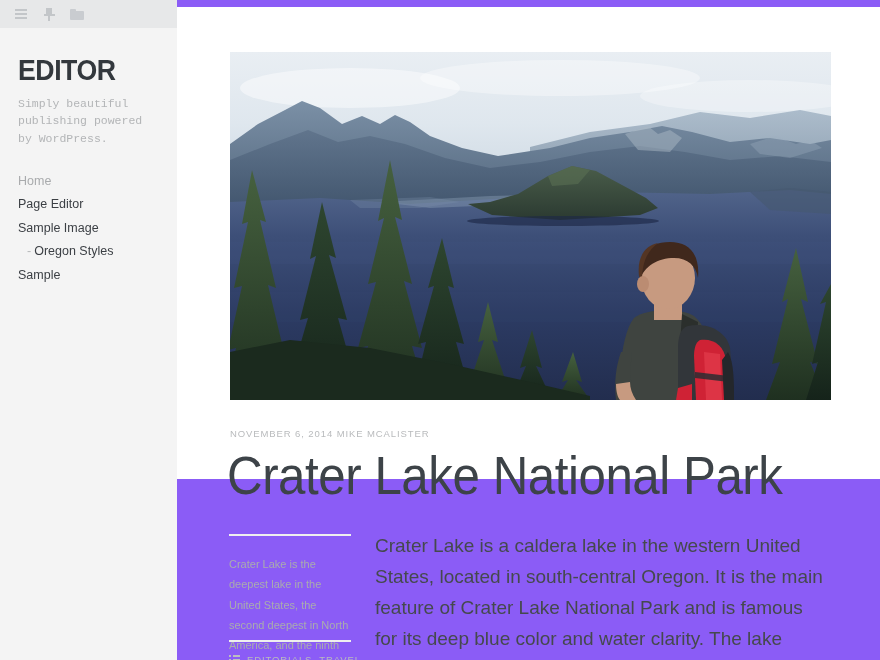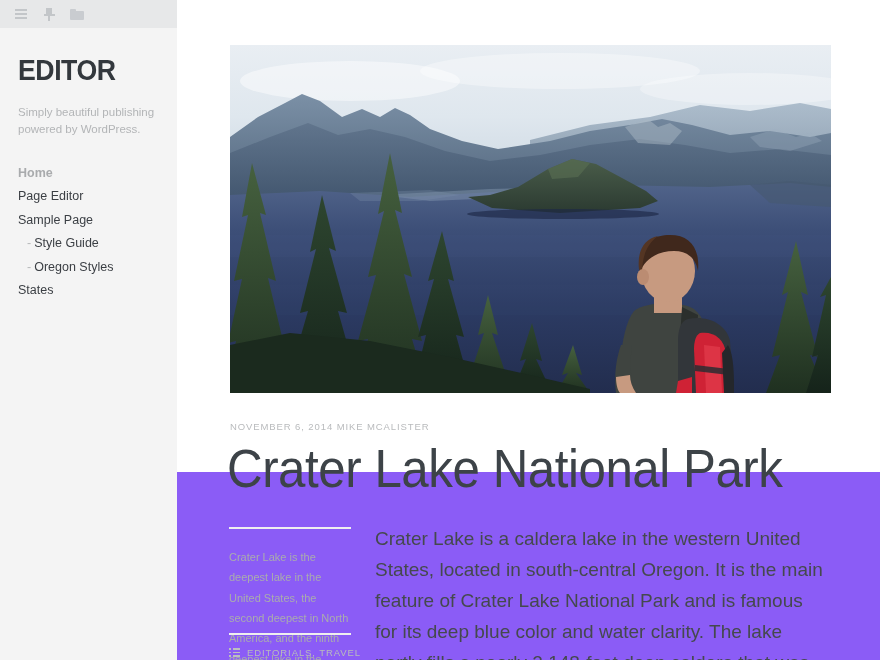--- a/index.html
+++ b/index.html
@@ -52,43 +52,44 @@
     font-family: "Liberation Sans Narrow", "Liberation Sans", sans-serif;
     font-size: 29px; font-weight: bold;
     letter-spacing: -0.5px;
     color: #33383d;
     line-height: 1;
     margin-top: 28px;
     transform: scaleX(0.92);
     transform-origin: left center;
   }
   #site-desc {
-    margin: 19px 0 0 0;
+    margin: 10px 0 0 0;
     font-size: 11.5px;
     line-height: 1.5;
     color: #b3b5b7;
     max-width: 145px;
+    font-family: Liberation Mono, monospace;
   }
   #mainnav { margin-top: 23px; }
   .navitem {
     font-size: 12.5px;
     line-height: 1;
     padding: 5px 0 6px 0;
     color: #3b3f44;
     cursor: pointer;
     white-space: nowrap;
   }
   .navitem.current { color: #a9abad; }
   .navitem.sub { padding-left: 9px; }
   .navitem.sub .dash { color: #b6b8ba; margin-right: 3px; }
-  .navitem.gap { margin-top: 4px; font-weight: bold; }
+  .navitem.gap { margin-top: 4px; }
 
   
   #content {
-    position: absolute; top: 0; left: 177px;
+    position: absolute; top: 7px; left: 177px;
     width: 703px; height: 472px;
     background: #ffffff;
   }
 
   #featured-image {
     position: absolute; left: 53px; top: 45px;
     width: 601px; height: 348px;
     overflow: hidden;
     background: #2e3a57;
   }
@@ -191,30 +192,27 @@
     <p id="site-desc">Simply beautiful publishing powered by WordPress.</p>
 
     <nav id="mainnav">
       <div class="navitem current gap">
         <span>Home</span>
       </div>
       <div class="navitem">
         <span>Page Editor</span>
       </div>
       <div class="navitem">
-        <span>Sample Page</span>
-      </div>
-      <div class="navitem sub">
-        <span class="dash">-</span><span>Style Guide</span>
+        <span>Sample Image</span>
       </div>
       <div class="navitem sub">
         <span class="dash">-</span><span>Oregon Styles</span>
       </div>
       <div class="navitem">
-        <span>States</span>
+        <span>Sample</span>
       </div>
     </nav>
   </div>
 
   <div id="content">
 
     <div id="featured-image">
       <svg viewBox="0 0 601 348" preserveAspectRatio="none" aria-hidden="true">
         <defs>
           <linearGradient id="sky" x1="0" y1="0" x2="0" y2="1">

